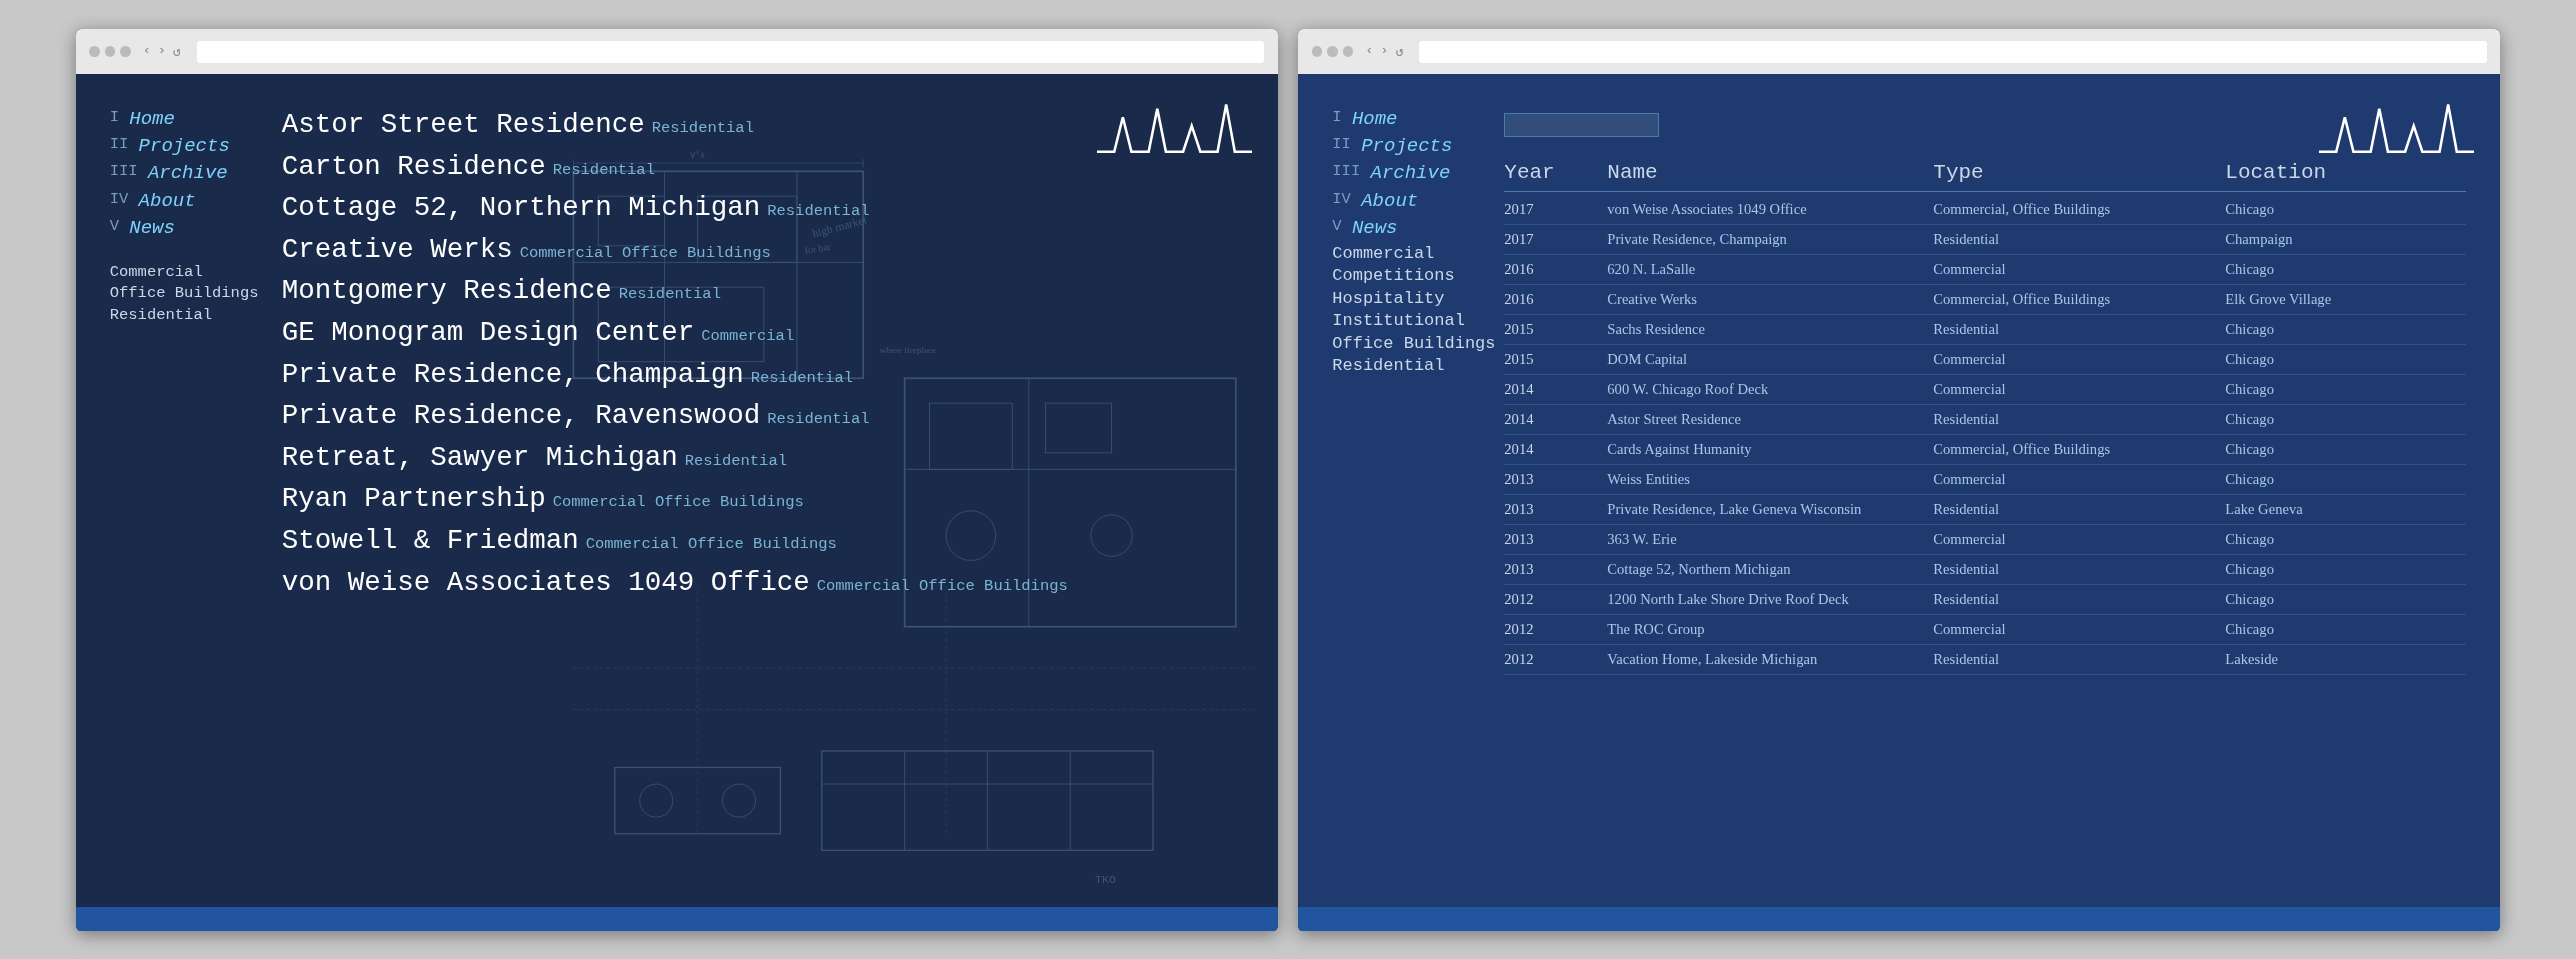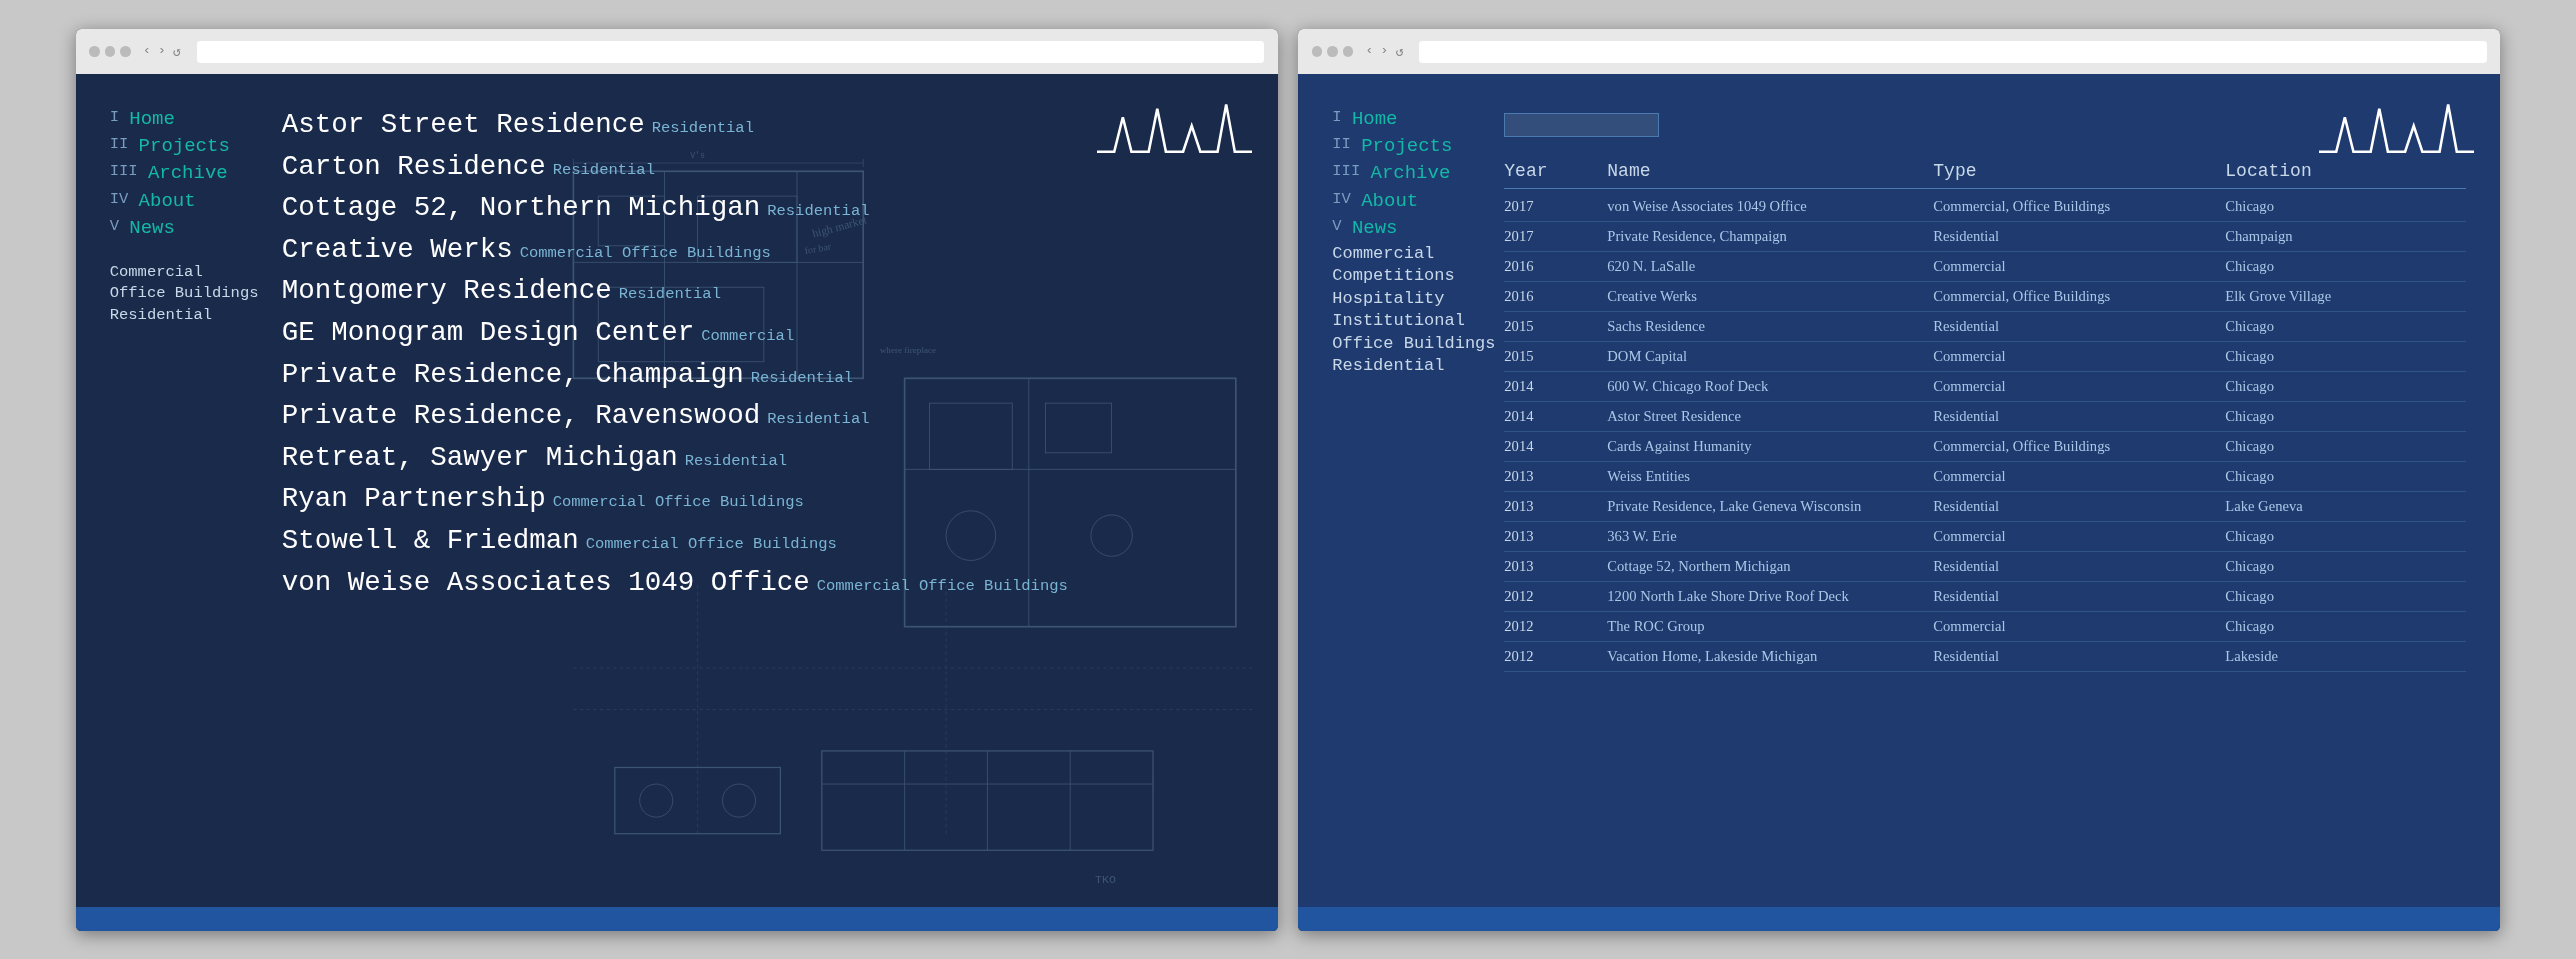--- a/index.html
+++ b/index.html
@@ -85,21 +85,22 @@
       display: flex;
       gap: 10.3px;
     }
 
     .nav-item .num {
       color: #7a9cc0;
       font-size: 15.5px;
     }
 
     .nav-item .label {
-      color: #14b8a6;
+      color: #7dd3fc;
+      font-style: italic;
     }
 
     .filter-section {
       margin-top: 24px;
     }
 
     .filter-label {
       color: #7a9cc0;
       font-size: 15.5px;
       margin-bottom: 6.9px;
@@ -216,21 +217,21 @@
     .table-header {
       display: grid;
       grid-template-columns: 103px 326px 292px 1fr;
       padding: 6.9px 0;
       border-bottom: 0.9px solid #4a7ab0;
       margin-bottom: 3.4px;
     }
 
     .th {
       color: #c8d8e8;
-      font-size: 18px;
+      font-size: 21px;
     }
 
     .table-row {
       display: grid;
       grid-template-columns: 103px 326px 292px 1fr;
       padding: 6px 0;
       border-bottom: 0.9px solid rgba(74,122,176,0.4);
       font-family: Liberation Serif, serif;
     }
 

